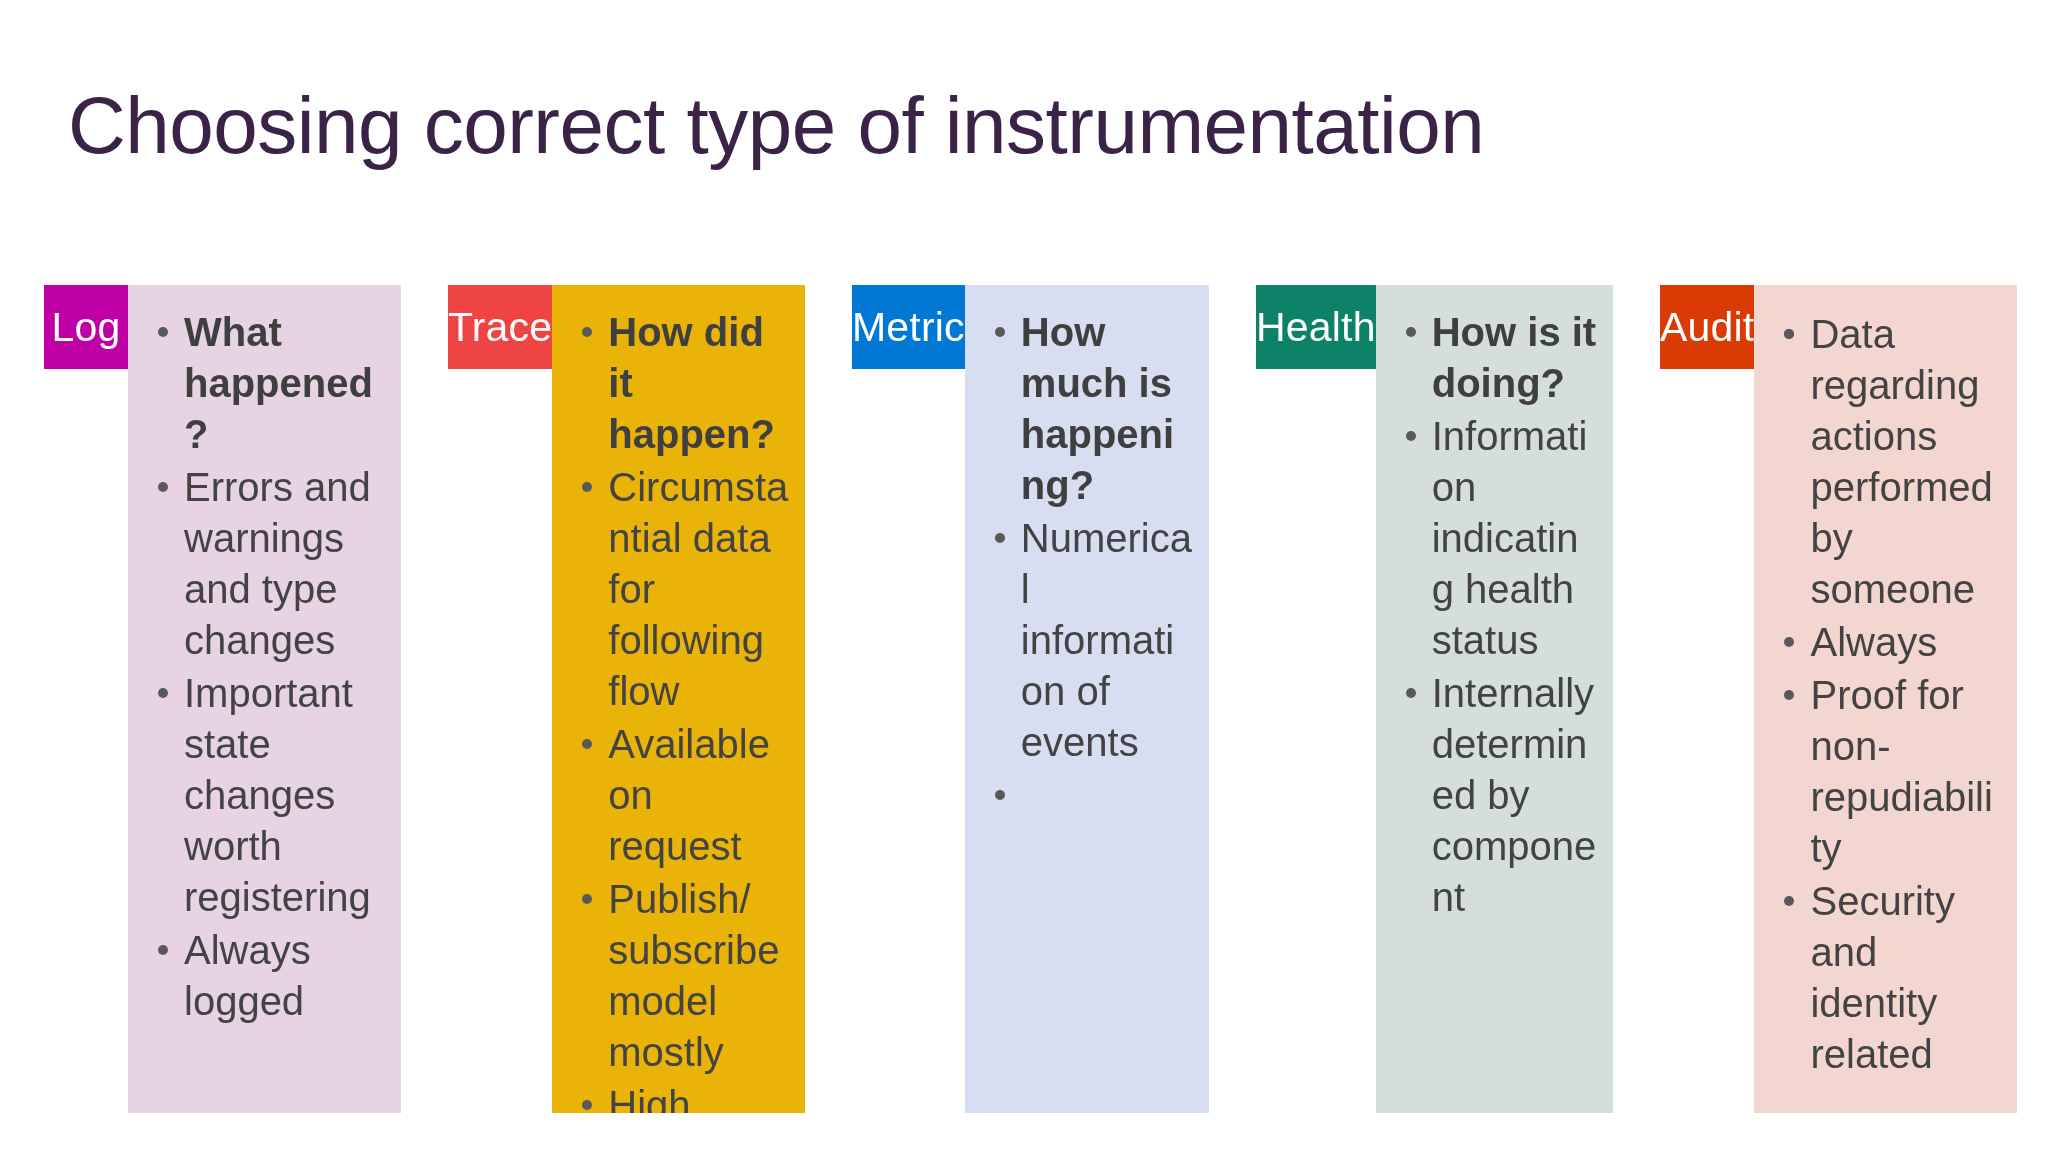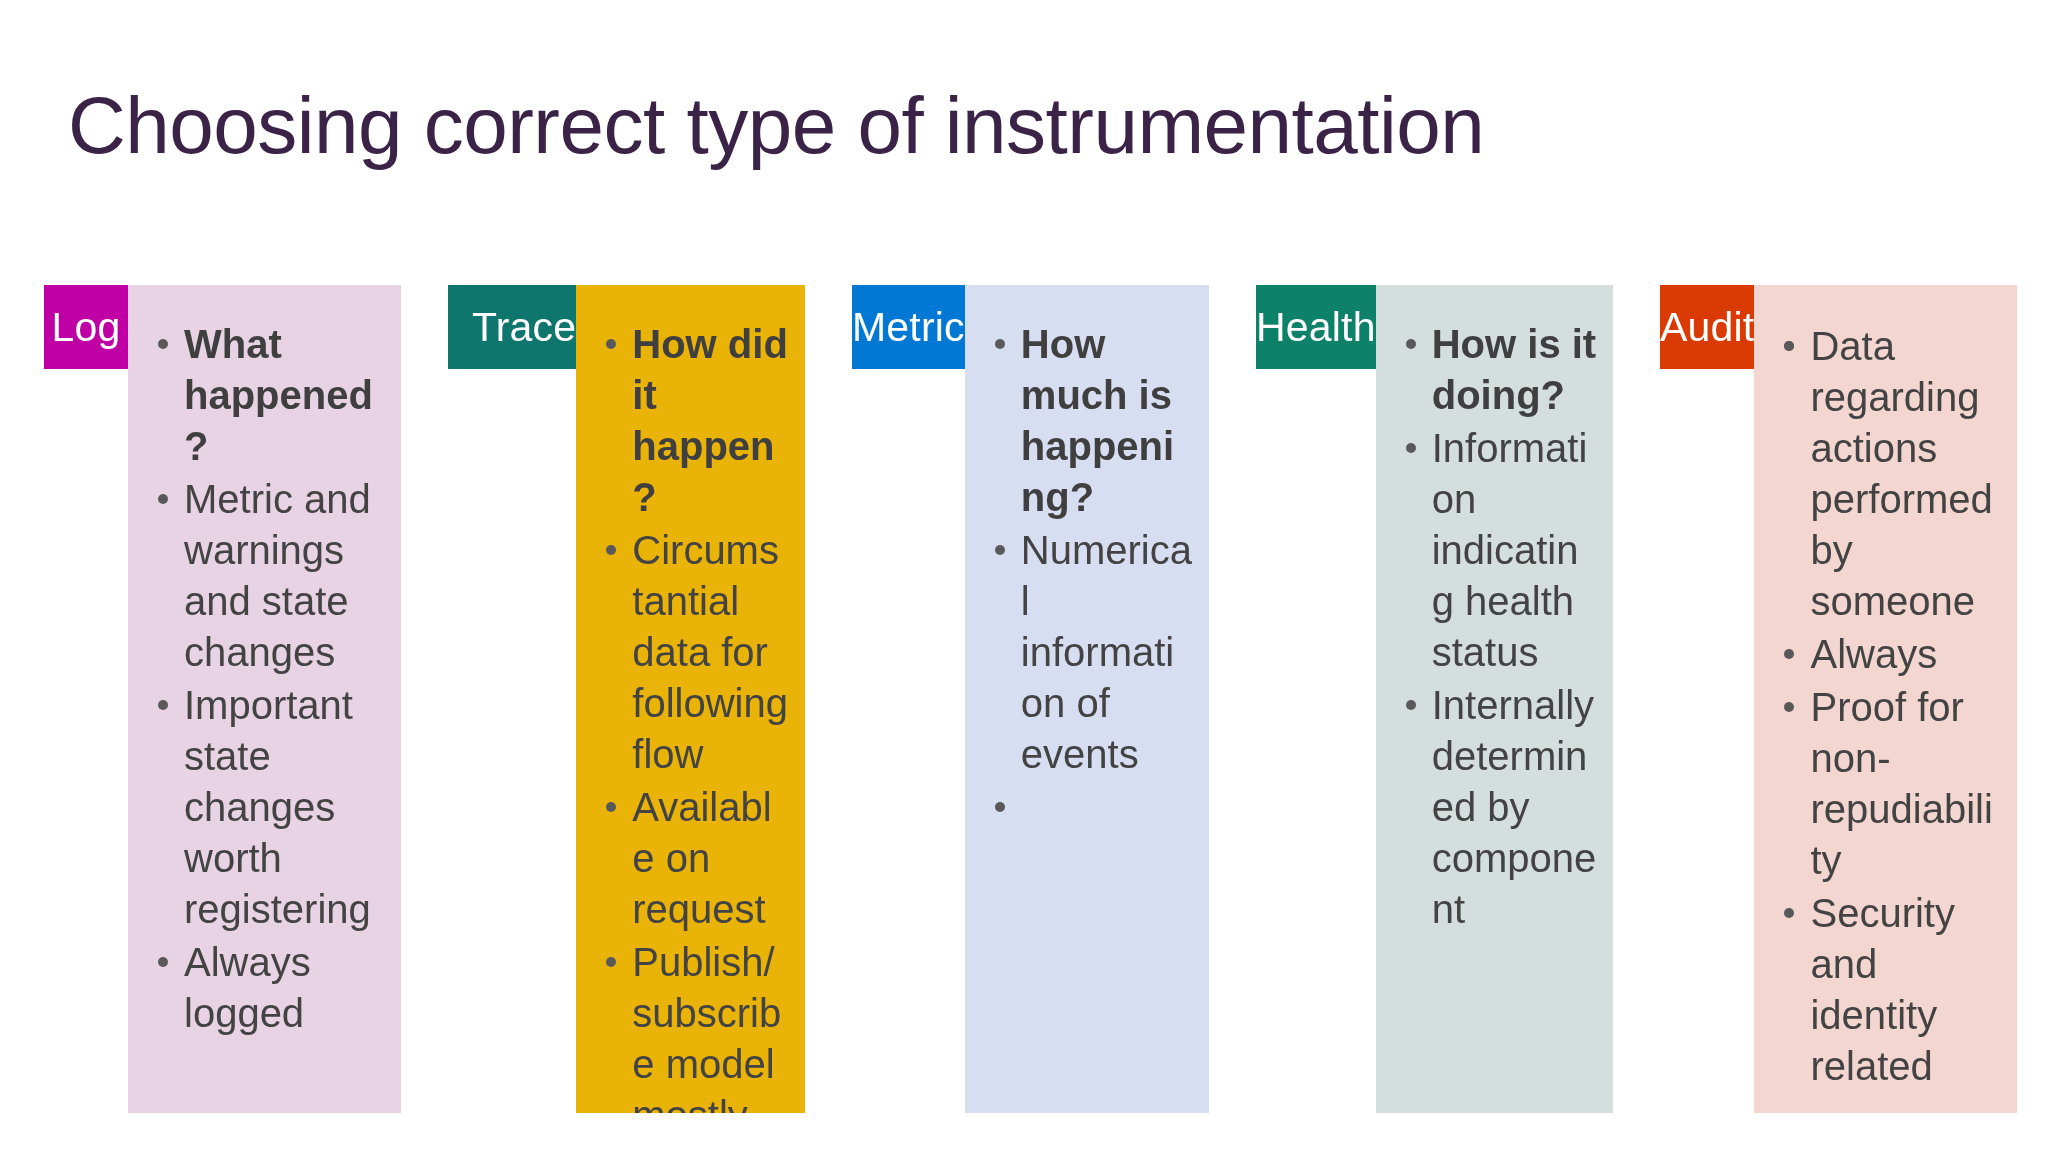--- a/index.html
+++ b/index.html
@@ -61,21 +61,21 @@
     display: flex;
     align-items: center;
     justify-content: center;
     color: #ffffff;
     font-size: 41px;
     font-weight: 400;
     letter-spacing: 0.2px;
   }
   .col-body {
     flex: 1 1 auto;
-    padding: 34px 16px 18px 24px;
+    padding: 22px 16px 18px 24px;
     box-sizing: border-box;
     overflow: hidden;
   }
   .bullets {
     list-style: none;
     margin: 0;
     padding: 0;
   }
   .bullet {
     position: relative;
@@ -117,35 +117,35 @@
           <span>Log</span>
         </div>
         <div class="col-body" style="background: rgb(232, 211, 228);">
           <ul class="bullets">
             <li class="bullet emph">
               <span class="dot"></span>
               <span class="btext">What happened?</span>
             </li>
             <li class="bullet">
               <span class="dot"></span>
-              <span class="btext">Metric and warnings and state changes</span>
+              <span class="btext">Errors and warnings and type changes</span>
             </li>
             <li class="bullet">
               <span class="dot"></span>
               <span class="btext">Important state changes worth registering</span>
             </li>
             <li class="bullet">
               <span class="dot"></span>
               <span class="btext">Always logged</span>
             </li>
           </ul>
         </div>
       </div>
       <div class="column">
-        <div class="col-header" style="background: #0f766e; padding-left: 24px;">
+        <div class="col-header" style="background: #ef4444;">
           <span>Trace</span>
         </div>
         <div class="col-body" style="background: #eab308;">
           <ul class="bullets">
             <li class="bullet emph">
               <span class="dot"></span>
               <span class="btext">How did it happen?</span>
             </li>
             <li class="bullet">
               <span class="dot"></span>

